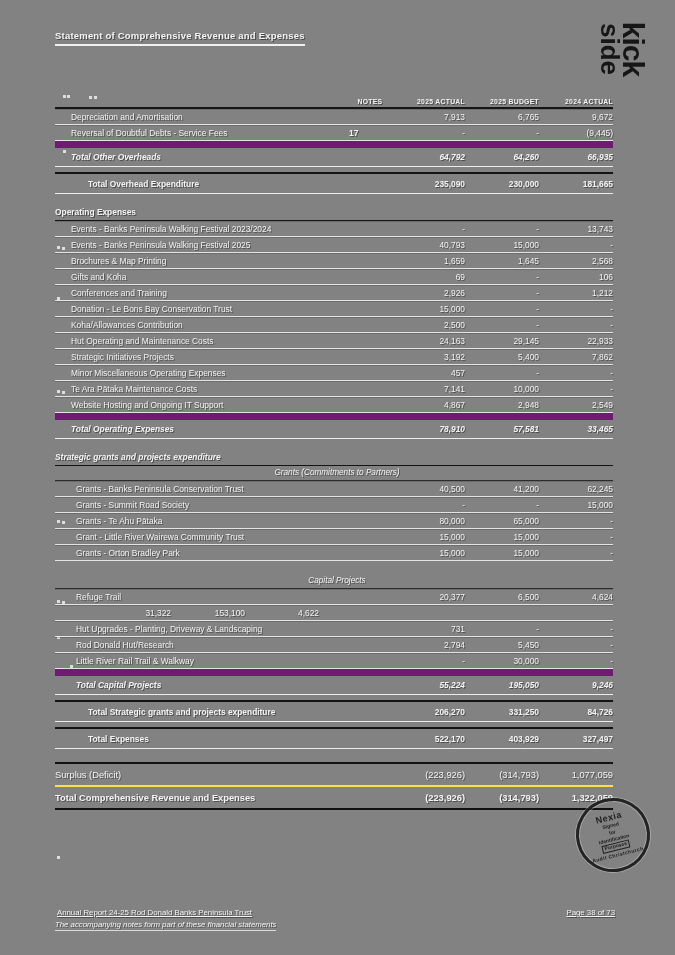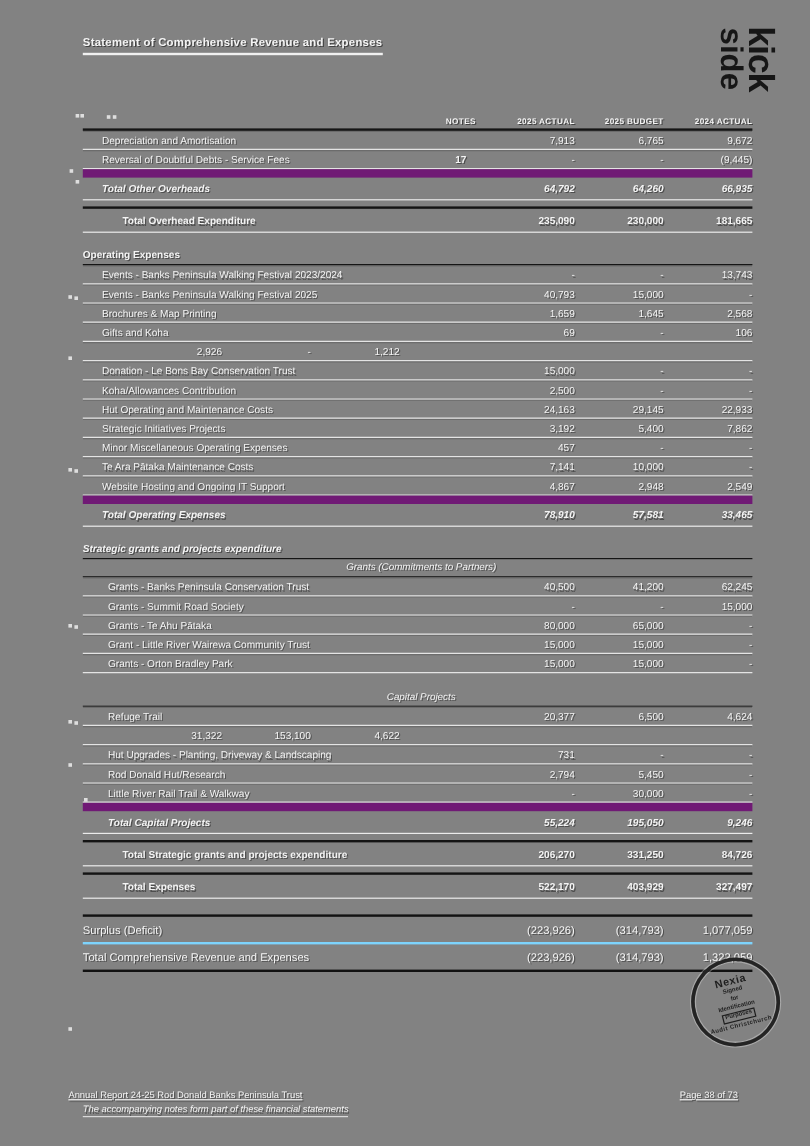--- a/index.html
+++ b/index.html
@@ -2,21 +2,21 @@
 <html><head>
 <meta charset="utf-8">
 <style>
   html,body{margin:0;padding:0;}
   body{
     width:675px;height:955px;overflow:hidden;position:relative;
     background:#828282;
     font-family:"Liberation Sans", sans-serif;
     color:#f4f4f4;
   }
-  .sheet{position:absolute;left:69px;top:0;width:558px;}
+  .sheet{position:absolute;left:55px;top:0;width:558px;}
   
   .page-title{
     margin-top:30px;display:inline-block;
     font-size:9.5px;font-weight:bold;letter-spacing:.2px;
     border-bottom:2px solid #f0f0f0;padding-bottom:3px;
     text-shadow:1px 1px 0 rgba(25,25,25,.6);
   }
   
   .logo{
     position:absolute;right:38px;top:6px;width:70px;height:86px;
@@ -34,38 +34,38 @@
     font-size:6.8px;font-weight:bold;letter-spacing:.3px;
     text-shadow:1px 1px 0 rgba(25,25,25,.6);
   }
   .colhead .sp{flex:1;}
   .colhead .c{width:74px;text-align:right;}
   .colhead .n{width:42px;text-align:center;}
   
   .row{display:flex;align-items:flex-end;font-size:8.4px;
        text-shadow:1px 1px 0 rgba(25,25,25,.5);}
   .row .lbl{flex:1;white-space:nowrap;overflow:hidden;}
-  .row .note{width:42px;text-align:center;font-weight:bold;}
+  .row .note{width:42px;font-weight:bold;}
   .row .val{width:74px;text-align:right;}
   .ind1 .lbl{padding-left:5px;margin-left:28px;}
   .ind2 .lbl{padding-left:16px;}
   .ind3 .lbl{padding-left:21px;}
   .data{height:15px;line-height:14px;
         border-bottom:1px solid rgba(246,246,246,.85);
         box-shadow:inset 0 1px 0 rgba(30,30,30,.22);}
   .total{height:18px;line-height:17px;font-weight:bold;
          border-top:7px solid #701a75;
          border-bottom:1px solid rgba(246,246,246,.9);font-style:italic;}
   .grand{height:19px;line-height:18px;font-weight:bold;margin-top:5px;
          border-top:2px solid #141414;
          border-bottom:1px solid rgba(246,246,246,.9);}
   .summary{height:21px;line-height:20px;font-weight:normal;font-size:9.3px;
            border-top:2px solid #121212;}
-  .summary-end{height:21px;line-height:20px;font-weight:normal;font-size:9.3px;
-           border-top:2px solid #7dd3fc;border-bottom:2.5px solid #111;}
+  .summary-end{height:21px;line-height:20px;font-weight:bold;font-size:9.3px;
+           border-top:2px solid #fde047;border-bottom:2.5px solid #111;}
   .sec-header{font-size:8.4px;font-weight:bold;height:15px;line-height:14px;
               margin-top:11px;border-bottom:1.5px solid #151515;
               text-shadow:1px 1px 0 rgba(25,25,25,.55);}
   .sec-header.bold-italic{font-style:italic;}
   .sub-header{font-size:8.2px;font-style:italic;height:14px;line-height:13px;
               padding-left:6px;border-bottom:1px solid #2c2c2c;
               text-shadow:1px 1px 0 rgba(25,25,25,.5);text-align:center;}
   .spacer{height:13px;}
   
   .stamp{
@@ -181,20 +181,21 @@
         <span class="val">2,568</span>
       </div>
       <div class="row data ind2">
         <span class="lbl">Gifts and Koha</span>
         <span class="note"></span>
         <span class="val">69</span>
         <span class="val">-</span>
         <span class="val">106</span>
       </div>
       <div class="row data ind2">
+        <span class="lbl">Conferences and Training</span>
         <span class="note"></span>
         <span class="val">2,926</span>
         <span class="val">-</span>
         <span class="val">1,212</span>
       </div>
       <div class="row data ind2">
         <span class="lbl">Donation - Le Bons Bay Conservation Trust</span>
         <span class="note"></span>
         <span class="val">15,000</span>
         <span class="val">-</span>

